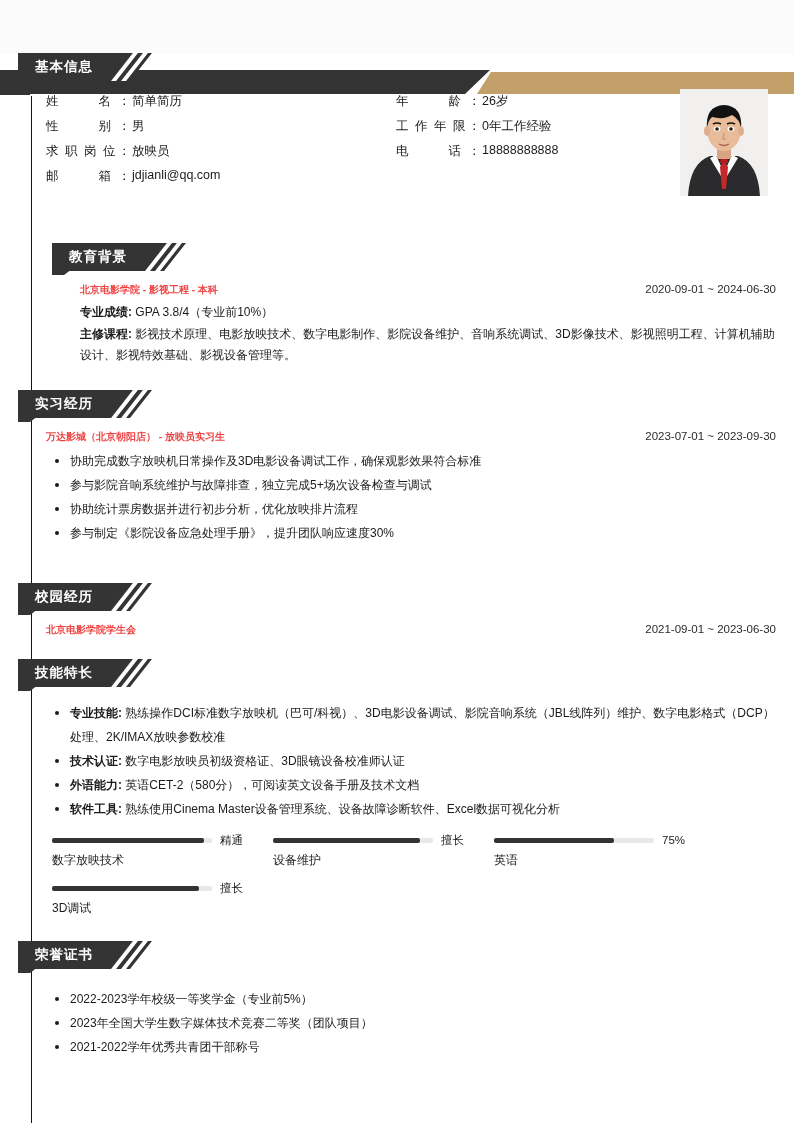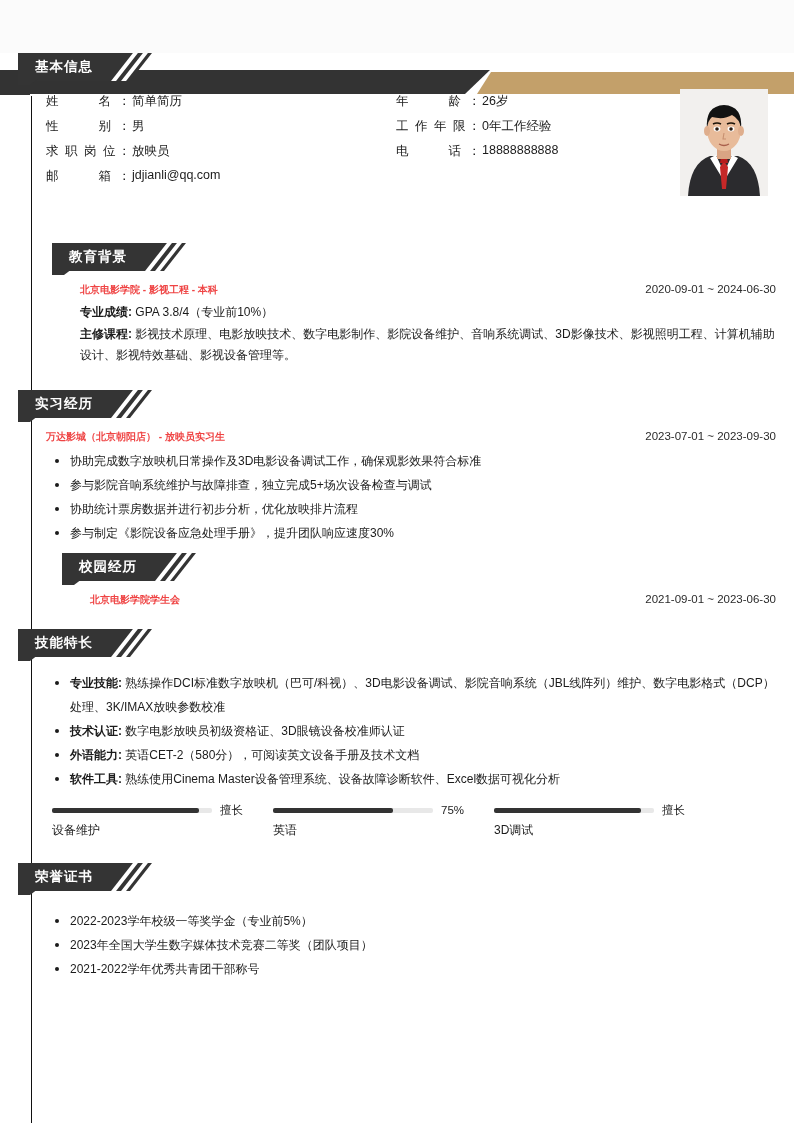--- a/index.html
+++ b/index.html
@@ -382,21 +382,21 @@
       </div>
       <ul class="bullets">
         <li>协助完成数字放映机日常操作及3D电影设备调试工作，确保观影效果符合标准</li>
         <li>参与影院音响系统维护与故障排查，独立完成5+场次设备检查与调试</li>
         <li>协助统计票房数据并进行初步分析，优化放映排片流程</li>
         <li>参与制定《影院设备应急处理手册》，提升团队响应速度30%</li>
       </ul>
     </div>
   </div>
 
-  <div class="section" style="margin-top:8px;padding-left:44px;">
+  <div class="section" style="margin-top:38px;">
     <div class="sec-head">
       <div class="tab"></div>
       <div class="tab-foot"></div>
       <div class="stripe s1"></div>
       <div class="stripe s2"></div>
       <div class="title">校园经历</div>
       <div class="sec-rule"></div>
     </div>
     <div class="sec-body">
       <div class="entry-head">
@@ -412,37 +412,46 @@
       <div class="tab-foot"></div>
       <div class="stripe s1"></div>
       <div class="stripe s2"></div>
       <div class="title">技能特长</div>
       <div class="sec-rule"></div>
     </div>
     <div class="sec-body">
       <ul class="bullets">
         <li>
           <b>专业技能:</b>
-          <span>熟练操作DCI标准数字放映机（巴可/科视）、3D电影设备调试、影院音响系统（JBL线阵列）维护、数字电影格式（DCP）处理、3K/IMAX放映参数校准</span>
+          <span>熟练操作DCI标准数字放映机（巴可/科视）、3D电影设备调试、影院音响系统（JBL线阵列）维护、数字电影格式（DCP）处理、2K/IMAX放映参数校准</span>
         </li>
         <li>
           <b>技术认证:</b>
           <span>数字电影放映员初级资格证、3D眼镜设备校准师认证</span>
         </li>
         <li>
           <b>外语能力:</b>
           <span>英语CET-2（580分），可阅读英文设备手册及技术文档</span>
         </li>
         <li>
           <b>软件工具:</b>
           <span>熟练使用Cinema Master设备管理系统、设备故障诊断软件、Excel数据可视化分析</span>
         </li>
       </ul>
 
       <div class="skill-bars">
+        <div class="skill-item">
+          <div class="skill-bar-row">
+            <div class="track">
+              <div class="fill" style="width: 95%;"></div>
+            </div>
+            <div class="skill-level">精通</div>
+          </div>
+          <div class="skill-name">数字放映技术</div>
+        </div>
 
         <div class="skill-item">
           <div class="skill-bar-row">
             <div class="track">
               <div class="fill" style="width: 92%;"></div>
             </div>
             <div class="skill-level">擅长</div>
           </div>
           <div class="skill-name">设备维护</div>
         </div>

